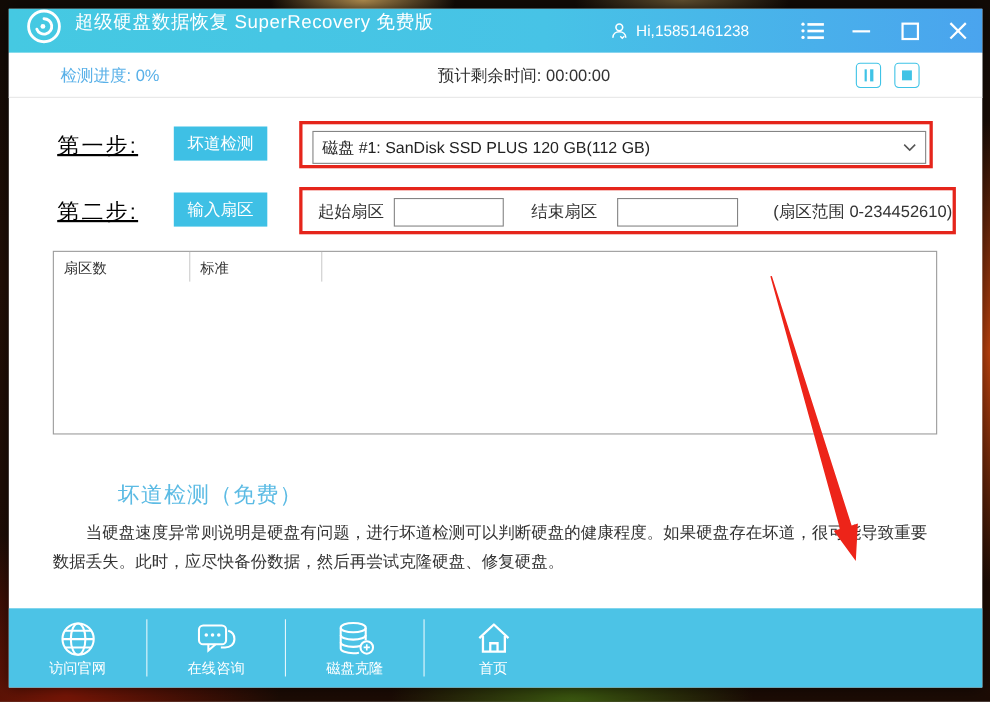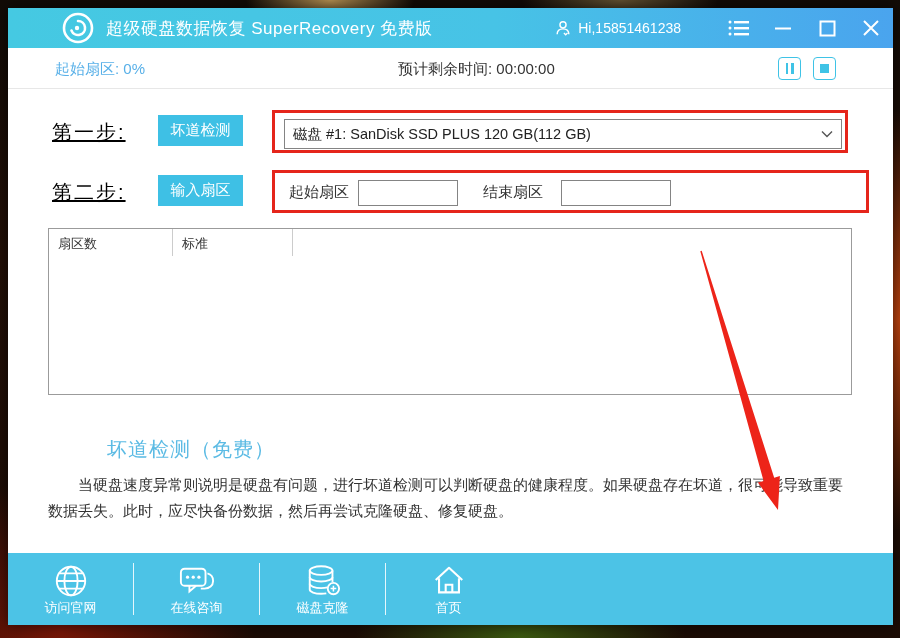--- a/index.html
+++ b/index.html
@@ -16,21 +16,21 @@
   }
   .window{
     position:absolute; left:8px; top:8px; width:885px; height:617px;
     background:#ffffff; box-shadow:0 0 14px rgba(0,0,0,.65);
   }
 
   
   .titlebar{
     position:absolute; left:0; top:0; width:100%; height:40px;
     background:linear-gradient(90deg,#45c9e2 0%,#47c3e6 55%,#4aa4ee 100%);
-    display:flex; align-items:center; color:#fff;padding-left:38px;
+    display:flex; color:#fff;
   }
   .logo{ margin-left:16px; width:32px; height:32px; }
   .app-title{ margin-left:12px; font-size:17px; letter-spacing:.5px; }
   .tb-right{ position:absolute; right:0; top:0; height:40px; display:flex; align-items:center; }
   .user{ display:flex; align-items:center; font-size:14px; margin-right:36px; }
   .user svg{ margin-right:6px; }
   .tb-btn{ width:44px; height:40px; display:flex; align-items:center; justify-content:center; cursor:pointer; }
 
   
   .progress-row{
@@ -152,21 +152,21 @@
       <div class="tb-btn">
         <svg width="18" height="18" viewBox="0 0 18 18">
             <path d="M2 2 L16 16 M16 2 L2 16" stroke="#fff" stroke-width="2"></path>
           </svg>
       </div>
     </div>
   </div>
 
   <div class="progress-row">
     <span class="progress-label">
-      <span>起始扇区:</span> <span>0%</span>
+      <span>检测进度:</span> <span>0%</span>
     </span>
     <span class="eta">预计剩余时间: 00:00:00</span>
     <div class="ctl-btn ctl-pause">
       <span class="pause-bars">
           <i></i>
           <i></i>
         </span>
     </div>
     <div class="ctl-btn ctl-stop">
       <span class="stop-sq"></span>
@@ -185,20 +185,21 @@
   </div>
 
   <div class="step-label lbl2">第二步:</div>
   <button class="step-btn btn2">输入扇区</button>
   <div class="red-box rb2">
     <div class="sector-inner">
       <span class="sec-lbl1">起始扇区</span>
       <input class="sec-in1" type="text" value="" style="">
       <span class="sec-lbl2">结束扇区</span>
       <input class="sec-in2" type="text" value="" style="">
+      <span class="sec-range">(扇区范围 0-234452610)</span>
     </div>
   </div>
 
   <div class="sector-table">
     <div class="thead">
       <div class="th th2">扇区数</div>
       <div class="th th1">标准</div>
     </div>
   </div>
 

